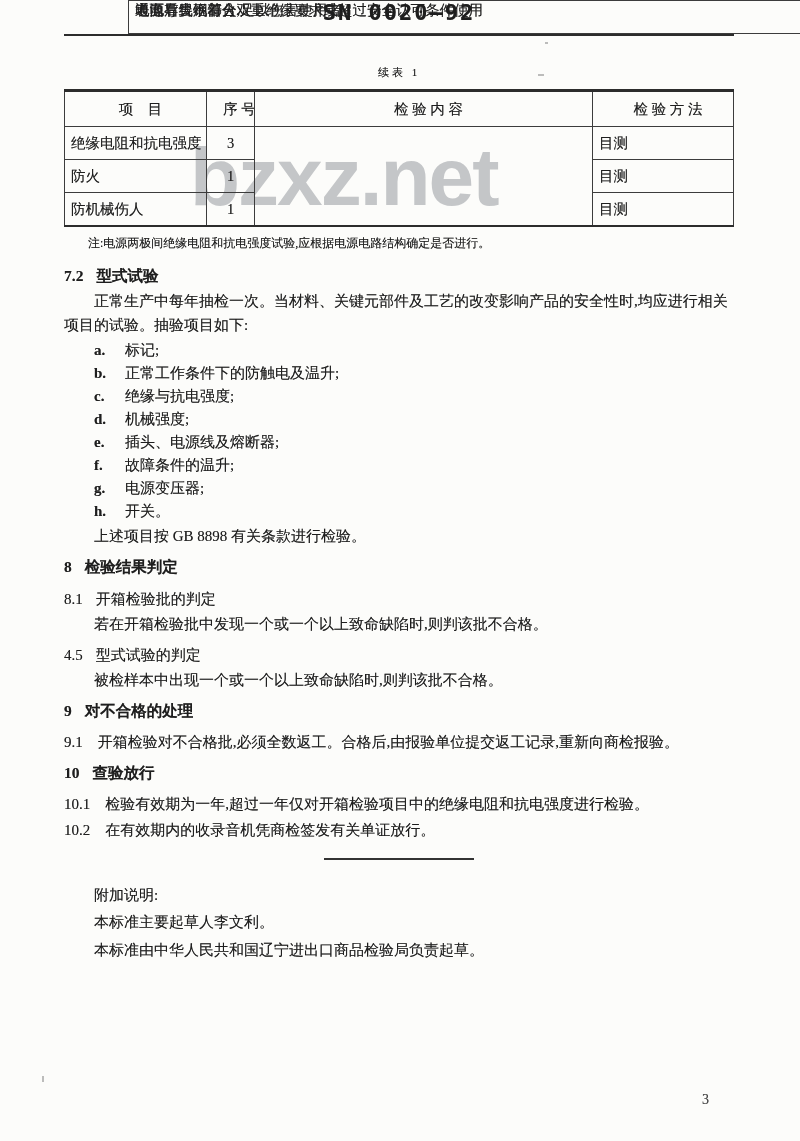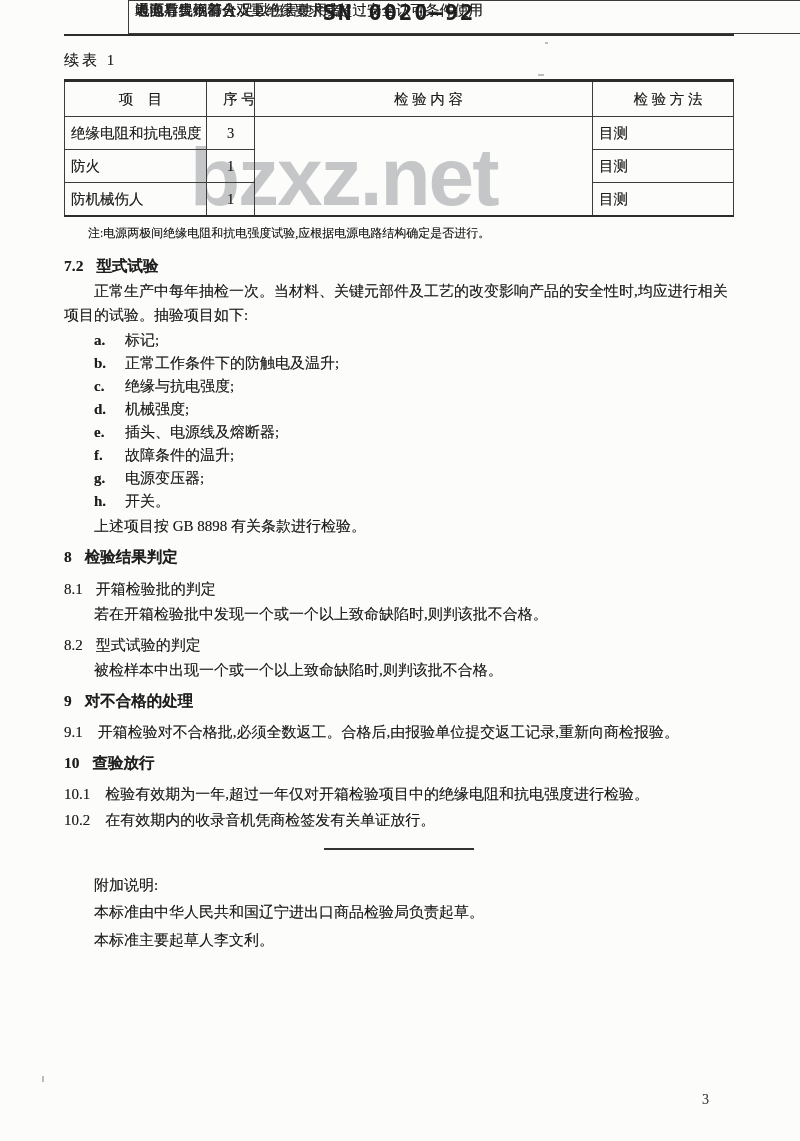--- a/index.html
+++ b/index.html
@@ -21,21 +21,21 @@
     color:rgba(150,153,158,.55);
     text-shadow:none;
   }
   .content{position:absolute;left:64px;top:0;width:670px;z-index:1;}
   .doc-code{
     text-align:center;
     font-family:"DejaVu Sans Mono","Liberation Mono",monospace;
     font-weight:bold;font-size:22px;letter-spacing:2px;
   }
   .header-rule{height:0;border:0;border-top:2px solid #2c2c2c;margin:9px 0 0 0;}
-  .table-caption{margin-top:15px;text-align:left;font-size:15px;letter-spacing:3px;}
+  .table-caption{margin-top:29px;text-align:center;font-size:11px;letter-spacing:3px;}
   table.insp{
     margin-top:9px;width:100%;
     border-collapse:collapse;table-layout:fixed;
     font-size:14.5px;
   }
   table.insp th,table.insp td{
     border:1.5px solid #3c3c3c;
     padding:0 6px;
     font-weight:normal;
     background:transparent;
@@ -169,21 +169,21 @@
     <p class="closing">上述项目按 GB 8898 有关条款进行检验。</p>
 
     <div class="h3 mt14">
       <span class="hnum">8</span><span>检验结果判定</span>
     </div>
     <div class="h4">
       <span class="hnum">8.1</span><span>开箱检验批的判定</span>
     </div>
     <p class="para">若在开箱检验批中发现一个或一个以上致命缺陷时,则判该批不合格。</p>
     <div class="h4 mt8">
-      <span class="hnum">8.2</span><span>型式试验的判定</span>
+      <span class="hnum">4.5</span><span>型式试验的判定</span>
     </div>
     <p class="para">被检样本中出现一个或一个以上致命缺陷时,则判该批不合格。</p>
 
     <div class="h3 mt14">
       <span class="hnum">9</span><span>对不合格的处理</span>
     </div>
     <p class="numpara">
       <span class="pnum">9.1</span><span>开箱检验对不合格批,必须全数返工。合格后,由报验单位提交返工记录,重新向商检报验。</span>
     </p>
 
@@ -194,21 +194,21 @@
       <span class="pnum">10.1</span><span>检验有效期为一年,超过一年仅对开箱检验项目中的绝缘电阻和抗电强度进行检验。</span>
     </p>
     <p class="numpara mt2">
       <span class="pnum">10.2</span><span>在有效期内的收录音机凭商检签发有关单证放行。</span>
     </p>
 
     <hr class="mid-divider">
 
     <div class="appendix">
       <div class="h4">附加说明:</div>
+      <p>本标准主要起草人李文利。</p>
       <p>本标准由中华人民共和国辽宁进出口商品检验局负责起草。</p>
-      <p>本标准主要起草人李文利。</p>
     </div>
 
   </div>
 
   <div class="page-number">3</div>
 
 </div>
 
 </body></html>

